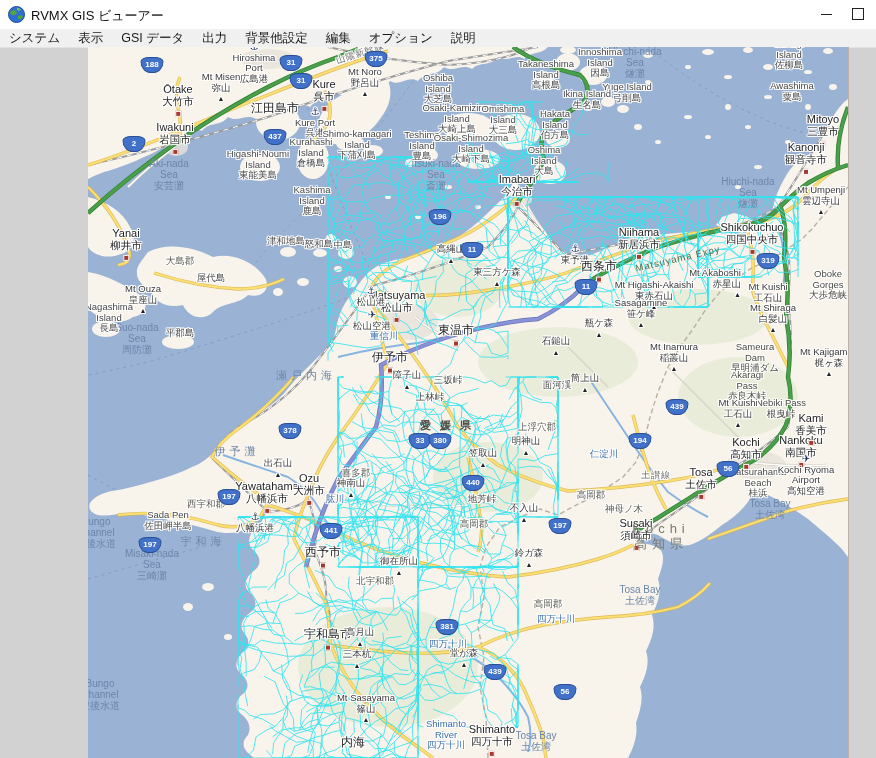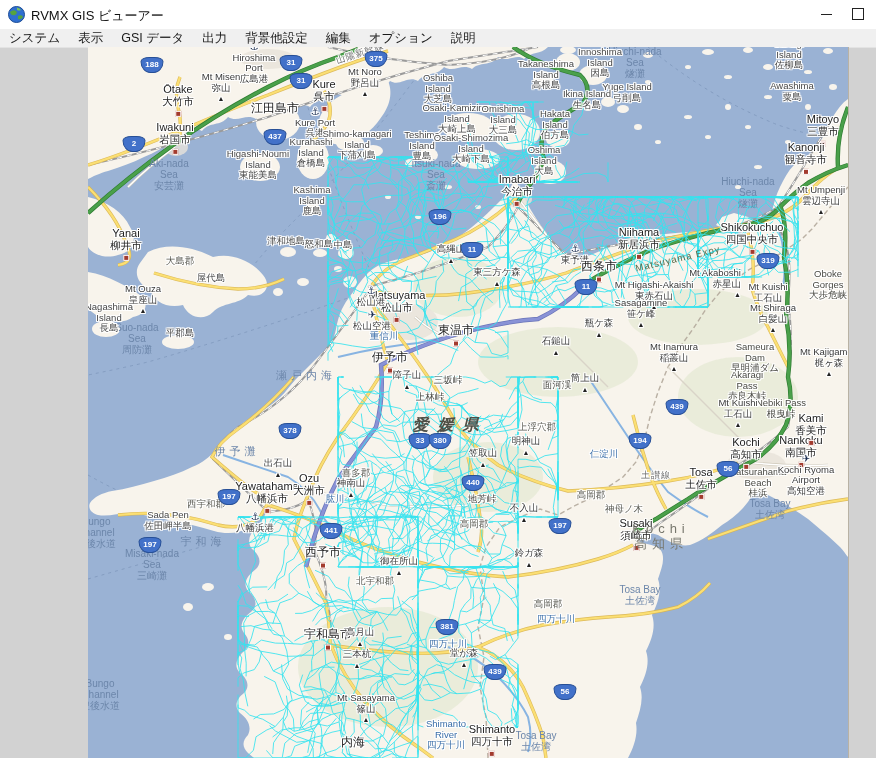--- a/index.html
+++ b/index.html
@@ -49,21 +49,21 @@
   .lbl.island{color:#474747;}
   .lbl.city{color:#1d1d1d;font-size:10.5px;}
   .lbl.city span:first-child{font-size:11px;}
   .lbl.cityjp{color:#1d1d1d;font-size:12px;}
   .lbl.town{color:#5a5a52;}
   .lbl.place{color:#4a4a44;}
   .lbl.mtn{color:#3a3a3a;}
   .lbl.river{color:#3a6ea8;}
   .lbl.rail{color:#6b6b6b;font-size:9px;letter-spacing:1px;}
   .lbl.expwy{color:#5a6b4a;font-size:9.5px;letter-spacing:1px;text-shadow:none;}
-  .lbl.pref{color:#4f4f46;font-size:16px;font-weight:bold;letter-spacing:9px;text-shadow:none;font-style:italic;}
+  .lbl.pref{color:#4f4f46;font-size:11px;font-weight:bold;letter-spacing:9px;text-shadow:none;}
   .lbl.pref2{color:#77776d;font-size:13px;letter-spacing:5px;text-shadow:none;}
   .tri{font-size:7px;color:#222;line-height:.8;}
   .ic{font-size:10px;color:#1d2f52;line-height:1;}
   .dot{display:inline-block;width:4px;height:4px;background:#a33b2e;border:1px solid #fff;}
   .shield{position:absolute;transform:translate(-50%,-50%);width:21px;height:14px;
           background:#4271c9;border:1px solid #274f96;color:#fff;font-size:8px;font-weight:bold;
           line-height:14px;text-align:center;
           border-radius:48% 48% 52% 52% / 34% 34% 90% 90%;}
 </style>
 </head>

